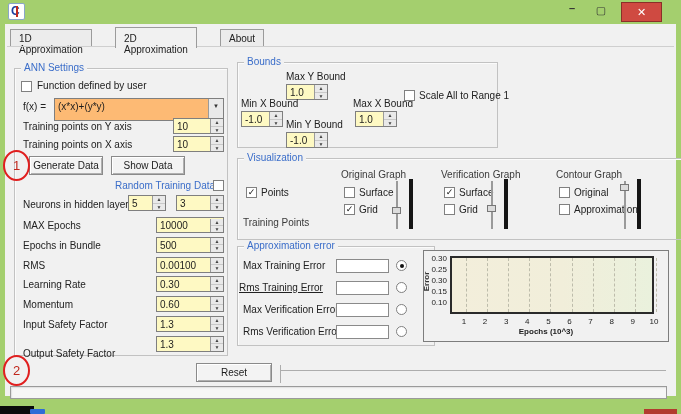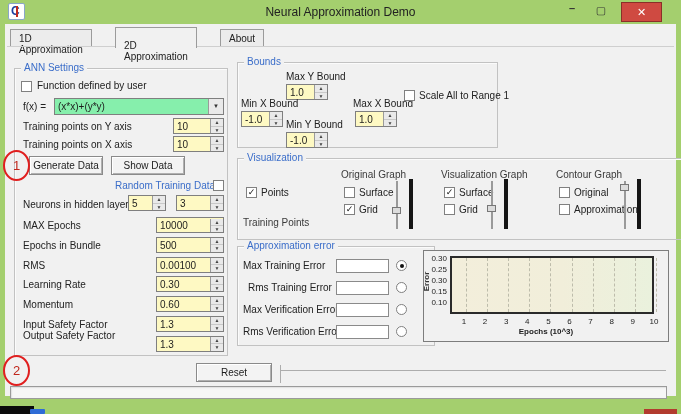--- a/index.html
+++ b/index.html
@@ -20,42 +20,42 @@
   .min{left:563px;width:18px;top:2px;font-weight:bold;}
   .max{left:592px;width:18px;}
   .close{position:absolute;left:621px;top:2px;width:41px;height:20px;background:var(--closered);border:1px solid #8b2f28;color:#fff;font-size:11px;text-align:center;line-height:18px;}
 
   
   .client{position:absolute;left:5px;top:24px;width:671px;height:372px;background:var(--face);}
 
   
   .tabs{position:absolute;left:3px;top:3px;height:20px;}
   .tab{position:absolute;top:2px;height:18px;padding:3px 8px 0 8px;border:1px solid #9b9b9b;border-bottom:none;background:#ececec;font-size:10px;color:#222;}
-  .tab.active{top:0;height:21px;background:var(--face);z-index:2;padding-top:12px;}
+  .tab.active{top:0;height:21px;background:var(--face);z-index:2;padding-top:5px;}
   .tabpage-line{position:absolute;left:2px;top:22px;right:2px;border-top:1px solid #cfcfcf;}
 
   
   .grp{position:absolute;border:1px solid #c2c2c2;box-shadow:inset 1px 1px 0 #fbfbfb;}
   .grp-t{position:absolute;top:-7px;left:6px;background:var(--face);padding:0 3px;font-size:10px;color:var(--blue);white-space:nowrap;}
 
   .lbl{position:absolute;white-space:nowrap;font-size:10px;color:#222;}
   .lbl.blue{color:var(--blue);}
   .hdr{position:absolute;white-space:nowrap;font-size:10px;color:#3a3a3a;}
 
   
   .btn{position:absolute;height:19px;background:#f3f3f3;border:1px solid #8a8a8a;box-shadow:inset 1px 1px 0 #ffffff,inset -1px -1px 0 #b0b0b0;font-size:10px;color:#1c1c1c;text-align:center;line-height:17px;white-space:nowrap;}
   .btn.disabled{color:#ababab;text-shadow:1px 1px 0 #fff;}
 
   .spin{position:absolute;display:flex;height:16px;background:#fef9c3;border:1px solid #7f7f7f;}
   .spin-v{flex:1;font-size:10px;line-height:13px;padding:1px 3px;overflow:hidden;white-space:nowrap;}
   .spin-b{width:13px;display:flex;flex-direction:column;border-left:1px solid #9a9a9a;}
   .spin-b i{flex:1;font-style:normal;font-size:5px;line-height:6px;text-align:center;background:#e9e9e9;color:#444;}
   .spin-b i:first-child{border-bottom:1px solid #c9c9c9;}
 
-  .combo{position:absolute;display:flex;height:17px;background:#86efac;border:1px solid #7f7f7f;}
+  .combo{position:absolute;display:flex;height:23px;background:#fdba74;border:1px solid #7f7f7f;}
   .combo-v{flex:1;font-size:10px;line-height:14px;padding:1px 3px;white-space:nowrap;overflow:hidden;}
   .combo-b{width:15px;background:#e9e9e9;border-left:1px solid #9a9a9a;font-size:6px;line-height:15px;text-align:center;color:#333;}
 
   .cb{position:absolute;width:11px;height:11px;background:#fff;border:1px solid #808080;font-size:9px;line-height:9px;text-align:center;color:#111;}
   .rb{position:absolute;width:11px;height:11px;background:#fff;border:1px solid #808080;border-radius:50%;}
   .rb.on::after{content:"";position:absolute;left:3px;top:3px;width:4px;height:4px;border-radius:50%;background:#111;}
 
   .field{position:absolute;background:#fff;border:1px solid #8a8a8a;height:14px;}
 
   .track{position:absolute;width:2px;background:#9a9a9a;}
@@ -85,21 +85,20 @@
 </head>
 <body>
 
 <div class="screen">
 
   <div class="titlebar">
     <div class="app-icon">
       <span class="c">C</span>
         <span class="bar"></span>
     </div>
-    <div class="title-text">Neural Approximation Demo</div>
     <div class="cap-btn min">–</div>
     <div class="cap-btn max">▢</div>
     <div class="close">✕</div>
   </div>
 
   <div class="client">
     <div class="tabs" id="tabs">
         <span class="tab" style="left: 2px;">1D Approximation</span>
         <span class="tab active" style="left: 107px;">2D Approximation</span>
         <span class="tab" style="left: 212px;">About</span>
@@ -192,21 +191,21 @@
             </span>
           </span>
           <span class="lbl" style="left: 8px; top: 250px;">Input Safety Factor</span>
           <span class="spin" style="left: 141px; top: 247px; width: 68px;">
             <span class="spin-v">1.3</span>
             <span class="spin-b">
               <i>▲</i>
               <i>▼</i>
             </span>
           </span>
-          <span class="lbl" style="left: 8px; top: 261px; text-align: right;">Output Safety Factor</span>
+          <span class="lbl" style="left: 8px; top: 279px; text-align: right;">Output Safety Factor</span>
           <span class="spin" style="left: 141px; top: 266.8px; width: 68px;">
             <span class="spin-v">1.3</span>
             <span class="spin-b">
               <i>▲</i>
               <i>▼</i>
             </span>
           </span>
         </div>
     </div>
 
@@ -255,21 +254,21 @@
         <span class="lbl" style="left: 23px; top: 28px;">Points</span>
         <span class="hdr" style="left: 103px; top: 10px;">Original Graph</span>
         <span class="cb" style="left: 106px; top: 28px;"></span>
         <span class="lbl" style="left: 121px; top: 28px;">Surface</span>
         <span class="cb on" style="left: 106px; top: 45px;">✓</span>
         <span class="lbl" style="left: 121px; top: 45px;">Grid</span>
         <span class="track" style="left: 158px; top: 22px; height: 48px;">
           <i style="top: 26px;"></i>
         </span>
         <span class="vbar" style="left: 171px; top: 20px; height: 50px;"></span>
-        <span class="hdr" style="left: 203px; top: 10px;">Visualization Graph</span>
+        <span class="hdr" style="left: 203px; top: 10px;">Verification Graph</span>
         <span class="cb on" style="left: 206px; top: 28px;">✓</span>
         <span class="lbl" style="left: 221px; top: 28px;">Surface</span>
         <span class="cb" style="left: 206px; top: 45px;"></span>
         <span class="lbl" style="left: 221px; top: 45px;">Grid</span>
         <span class="track" style="left: 253px; top: 22px; height: 48px;">
           <i style="top: 24px;"></i>
         </span>
         <span class="vbar" style="left: 266px; top: 20px; height: 50px;"></span>
         <span class="hdr" style="left: 318px; top: 10px;">Contour Graph</span>
         <span class="cb" style="left: 321px; top: 28px;"></span>
@@ -280,21 +279,21 @@
           <i style="top: 3px;"></i>
         </span>
         <span class="vbar" style="left: 399px; top: 20px; height: 50px;"></span>
       </div>
 
     <div class="grp" style="left:232px;top:222px;width:198px;height:100px;" id="err-group">
       <span class="grp-t">Approximation error</span>
     <span class="lbl" style="left: 5px; top: 13px;">Max Training Error</span>
         <span class="field" style="left: 98px; top: 12px; width: 53px;"></span>
         <span class="rb on" style="left: 158px; top: 13px;"></span>
-        <span class="lbl" style="left: 10px; top: 35px;">Rms Training Error</span>
+        <span class="lbl" style="left: 1px; top: 35px; text-decoration: underline;">Rms Training Error</span>
         <span class="field" style="left: 98px; top: 34px; width: 53px;"></span>
         <span class="rb" style="left: 158px; top: 35px;"></span>
         <span class="lbl" style="left: 5px; top: 57px;">Max Verification Error</span>
         <span class="field" style="left: 98px; top: 56px; width: 53px;"></span>
         <span class="rb" style="left: 158px; top: 57px;"></span>
         <span class="lbl" style="left: 5px; top: 79px;">Rms Verification Error</span>
         <span class="field" style="left: 98px; top: 78px; width: 53px;"></span>
         <span class="rb" style="left: 158px; top: 79px;"></span>
       </div>
 

